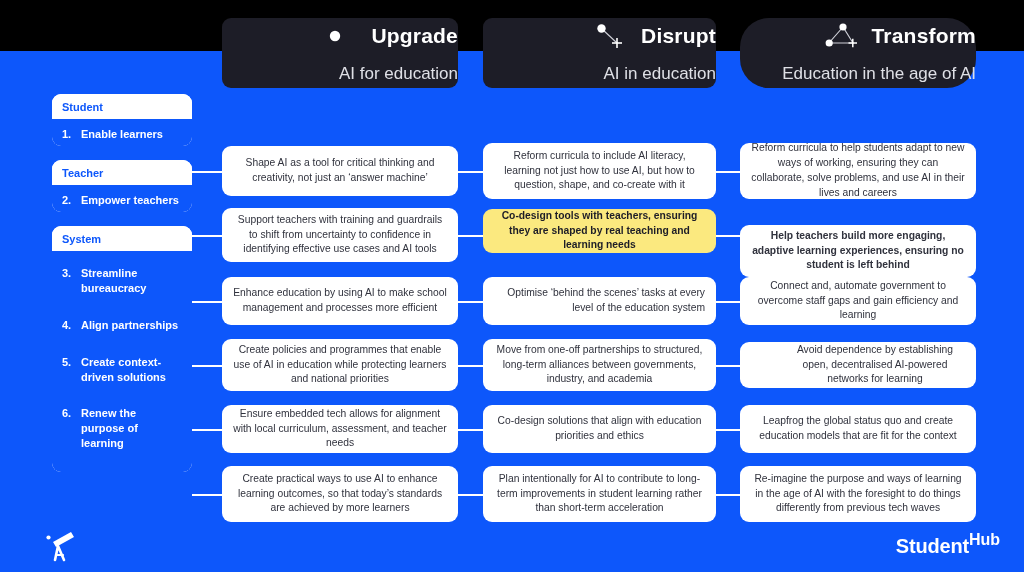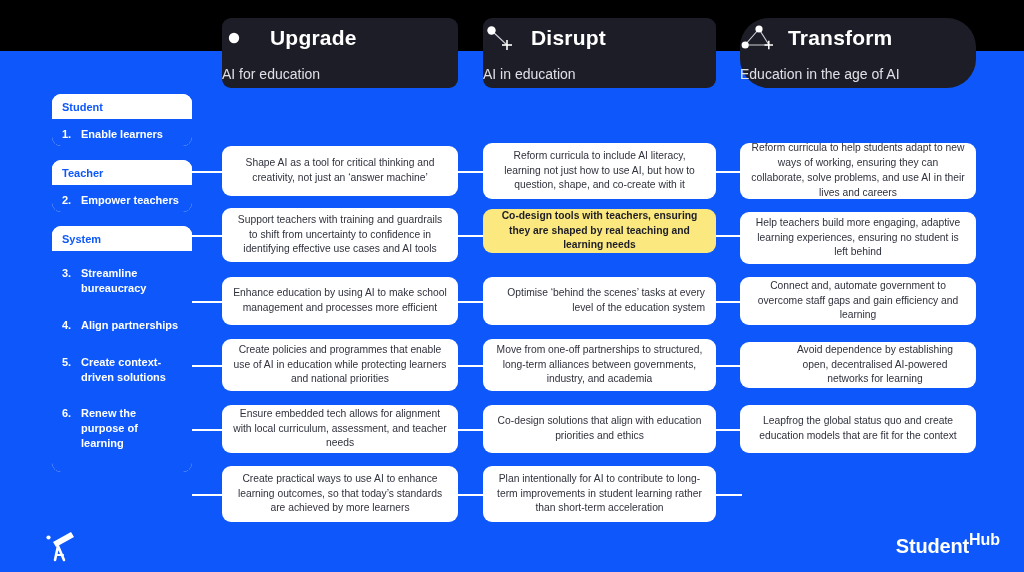--- a/index.html
+++ b/index.html
@@ -22,25 +22,25 @@
     position: absolute; left: 0; top: 51px; width: 1024px; height: 521px;
     background: #0d57fb;
   }
 
   
   .hdr {
     position: absolute; top: 18px; height: 70px;
     background: #1d1d27; border-radius: 9px;
     color: #ffffff;
     display: flex; flex-direction: column;
-    align-items: flex-start; justify-content: center;
+    align-items: flex-end; justify-content: center;
   }
   .hdr-top { display: flex; align-items: center; gap: 14px; }
   .hdr-title { font-size: 21px; font-weight: bold; letter-spacing: .2px; }
-  .hdr-sub { font-size: 14px; color: #dfe0e6; margin-top: 15px; }
+  .hdr-sub { font-size: 17px; color: #dfe0e6; margin-top: 15px; }
   .hdr-icon { width: 34px; height: 26px; display: block; }
 
   #hdr1 { left: 222px; width: 236px; }
   #hdr2 { left: 483px; width: 233px; }
   #hdr3 { left: 740px; width: 236px; border-radius: 29px; }
 
   
   .rail-card {
     position: absolute; left: 52px; width: 140px;
     background: #ffffff; border-radius: 9px;
@@ -212,36 +212,37 @@
   <div class="conn" style="left:192px; top:494px; width:32px;"></div>
   <div class="conn" style="left:456px; top:494px; width:29px;"></div>
   <div class="conn" style="left:714px; top:494px; width:28px;"></div>
 
   <div class="cell col1" style="top:146px; height:50px;">Shape AI as a tool for critical thinking and creativity, not just an ‘answer machine’</div>
   <div class="cell col2" style="top:143px; height:56px;">Reform curricula to include AI literacy, learning not just how to use AI, but how to question, shape, and co-create with it</div>
   <div class="cell col3" style="top:143px; height:56px;">Reform curricula to help students adapt to new ways of working, ensuring they can collaborate, solve problems, and use AI in their lives and careers</div>
 
   <div class="cell col1" style="top:208px; height:54px;">Support teachers with training and guardrails to shift from uncertainty to confidence in identifying effective use cases and AI tools</div>
   <div class="cell col2 hl" style="top:209px; height:44px;">Co-design tools with teachers, ensuring they are shaped by real teaching and learning needs</div>
-  <div class="cell col3" style="top:212px; height:52px;">Help teachers build more engaging, adaptive learning experiences, ensuring no student is left behind</div>
+  <div class="cell col3" style="top:225px; height:52px;font-weight:bold;">Help teachers build more engaging, adaptive learning experiences, ensuring no student is left behind</div>
 
   <div class="cell col1" style="top:277px; height:48px;">Enhance education by using AI to make school management and processes more efficient</div>
   <div class="cell col2" style="top:277px; height:48px;text-align:right;">Optimise ‘behind the scenes’ tasks at every level of the education system</div>
   <div class="cell col3" style="top:277px; height:48px;">Connect and, automate government to overcome staff gaps and gain efficiency and learning</div>
 
   <div class="cell col1" style="top:339px; height:52px;">Create policies and programmes that enable use of AI in education while protecting learners and national priorities</div>
   <div class="cell col2" style="top:339px; height:52px;">Move from one-off partnerships to structured, long-term alliances between governments, industry, and academia</div>
   <div class="cell col3" style="top:342px; height:46px;padding-left:45px;">Avoid dependence by establishing open, decentralised AI-powered networks for learning</div>
 
   <div class="cell col1" style="top:405px; height:48px;">Ensure embedded tech allows for alignment with local curriculum, assessment, and teacher needs</div>
   <div class="cell col2" style="top:405px; height:48px;">Co-design solutions that align with education priorities and ethics</div>
   <div class="cell col3" style="top:405px; height:48px;">Leapfrog the global status quo and create education models that are fit for the context</div>
 
   <div class="cell col2" style="top:466px; height:56px;">Plan intentionally for AI to contribute to long-term improvements in student learning rather than short-term acceleration</div>
   <div class="cell col1" style="top:466px; height:56px;">Create practical ways to use AI to enhance learning outcomes, so that today’s standards are achieved by more learners</div>
+  <div class="cell col3" style="top:466px; height:56px;">Re-imagine the purpose and ways of learning in the age of AI with the foresight to do things differently from previous tech waves</div>
 
   <span class="tele">
     <svg viewBox="0 0 36 34" width="36" height="34">
       <circle cx="4.5" cy="9.5" r="2.1" fill="#ffffff"></circle>
       <path d="M9 14 L27 4 L30 9 L12 19 Z" fill="#ffffff"></path>
       <path d="M14 18 L11 32 M14 18 L20 32" stroke="#ffffff" stroke-width="2.6" fill="none" stroke-linecap="round"></path>
       <path d="M12.2 27 L19 27" stroke="#ffffff" stroke-width="2.2" stroke-linecap="round"></path>
     </svg>
   </span>
 

